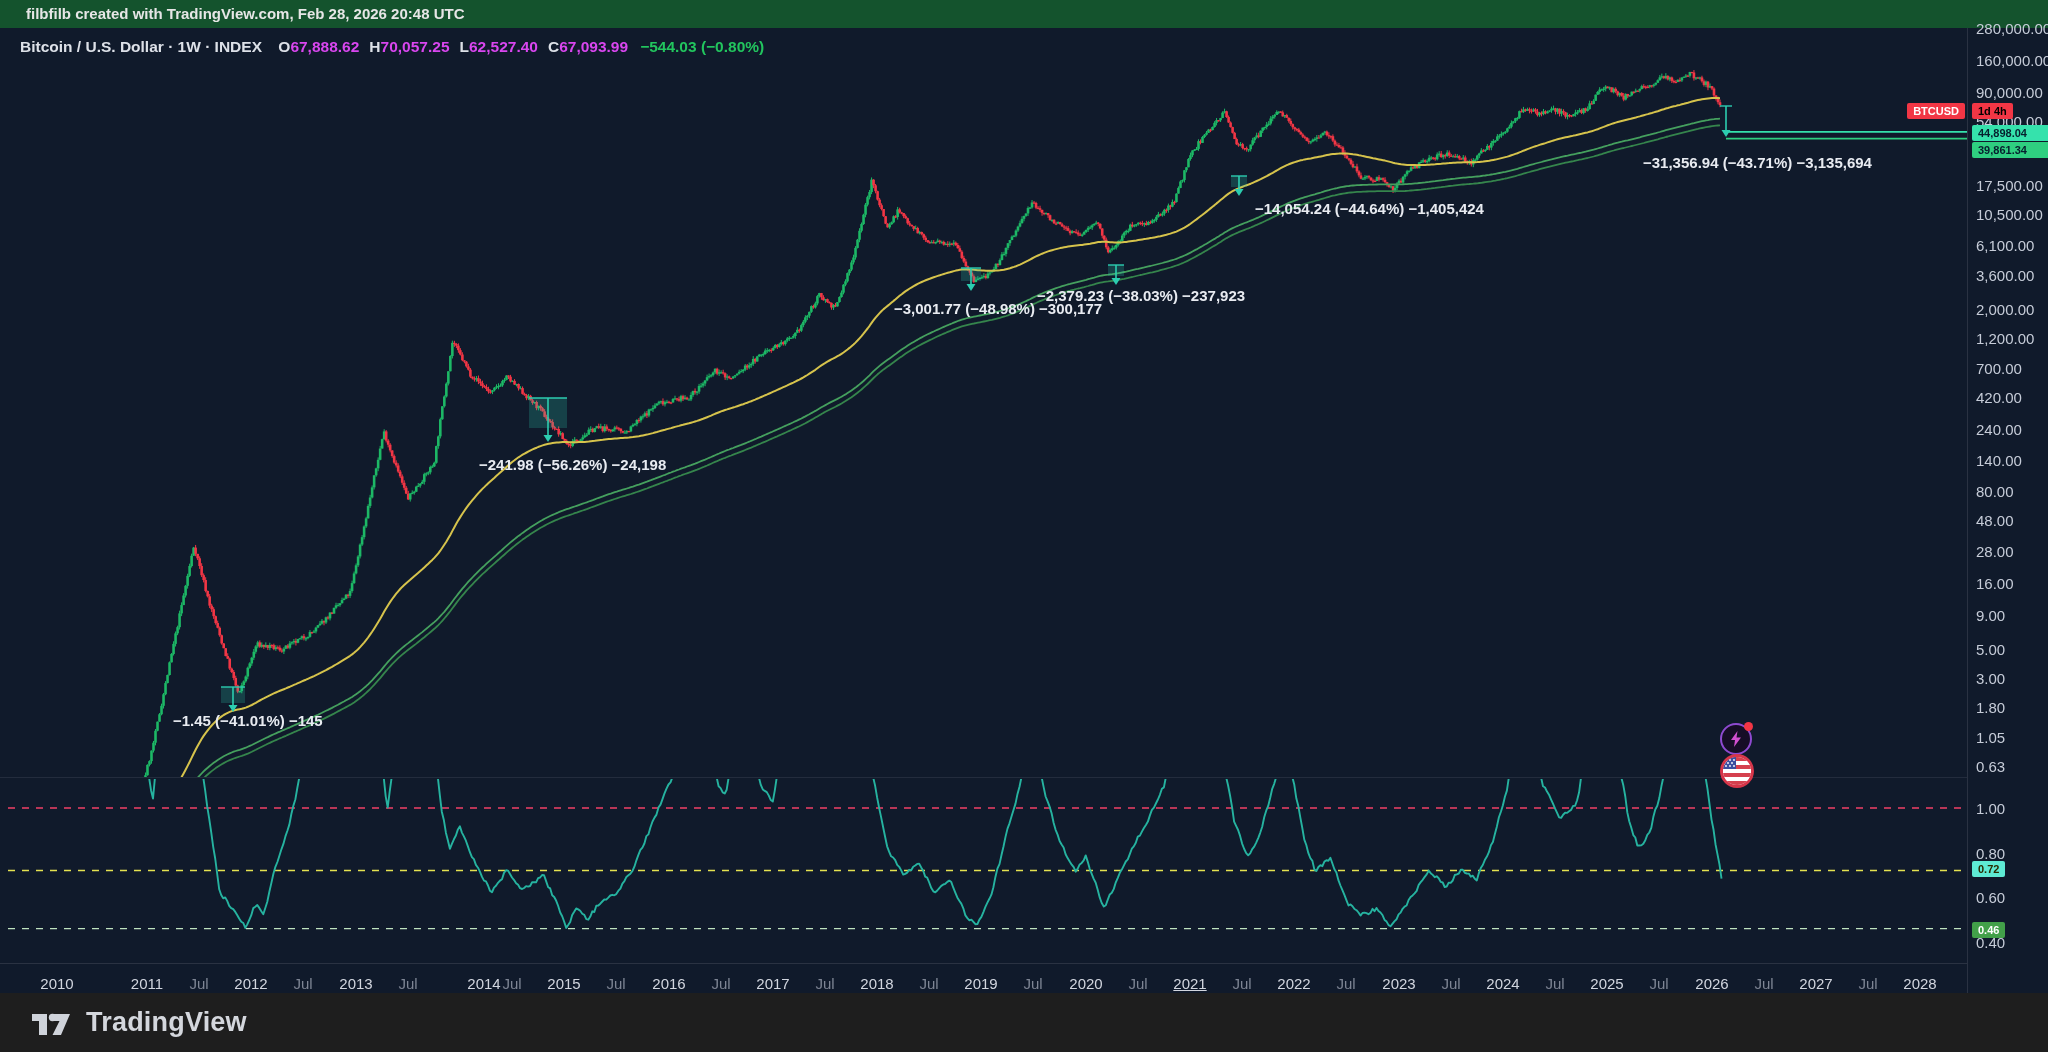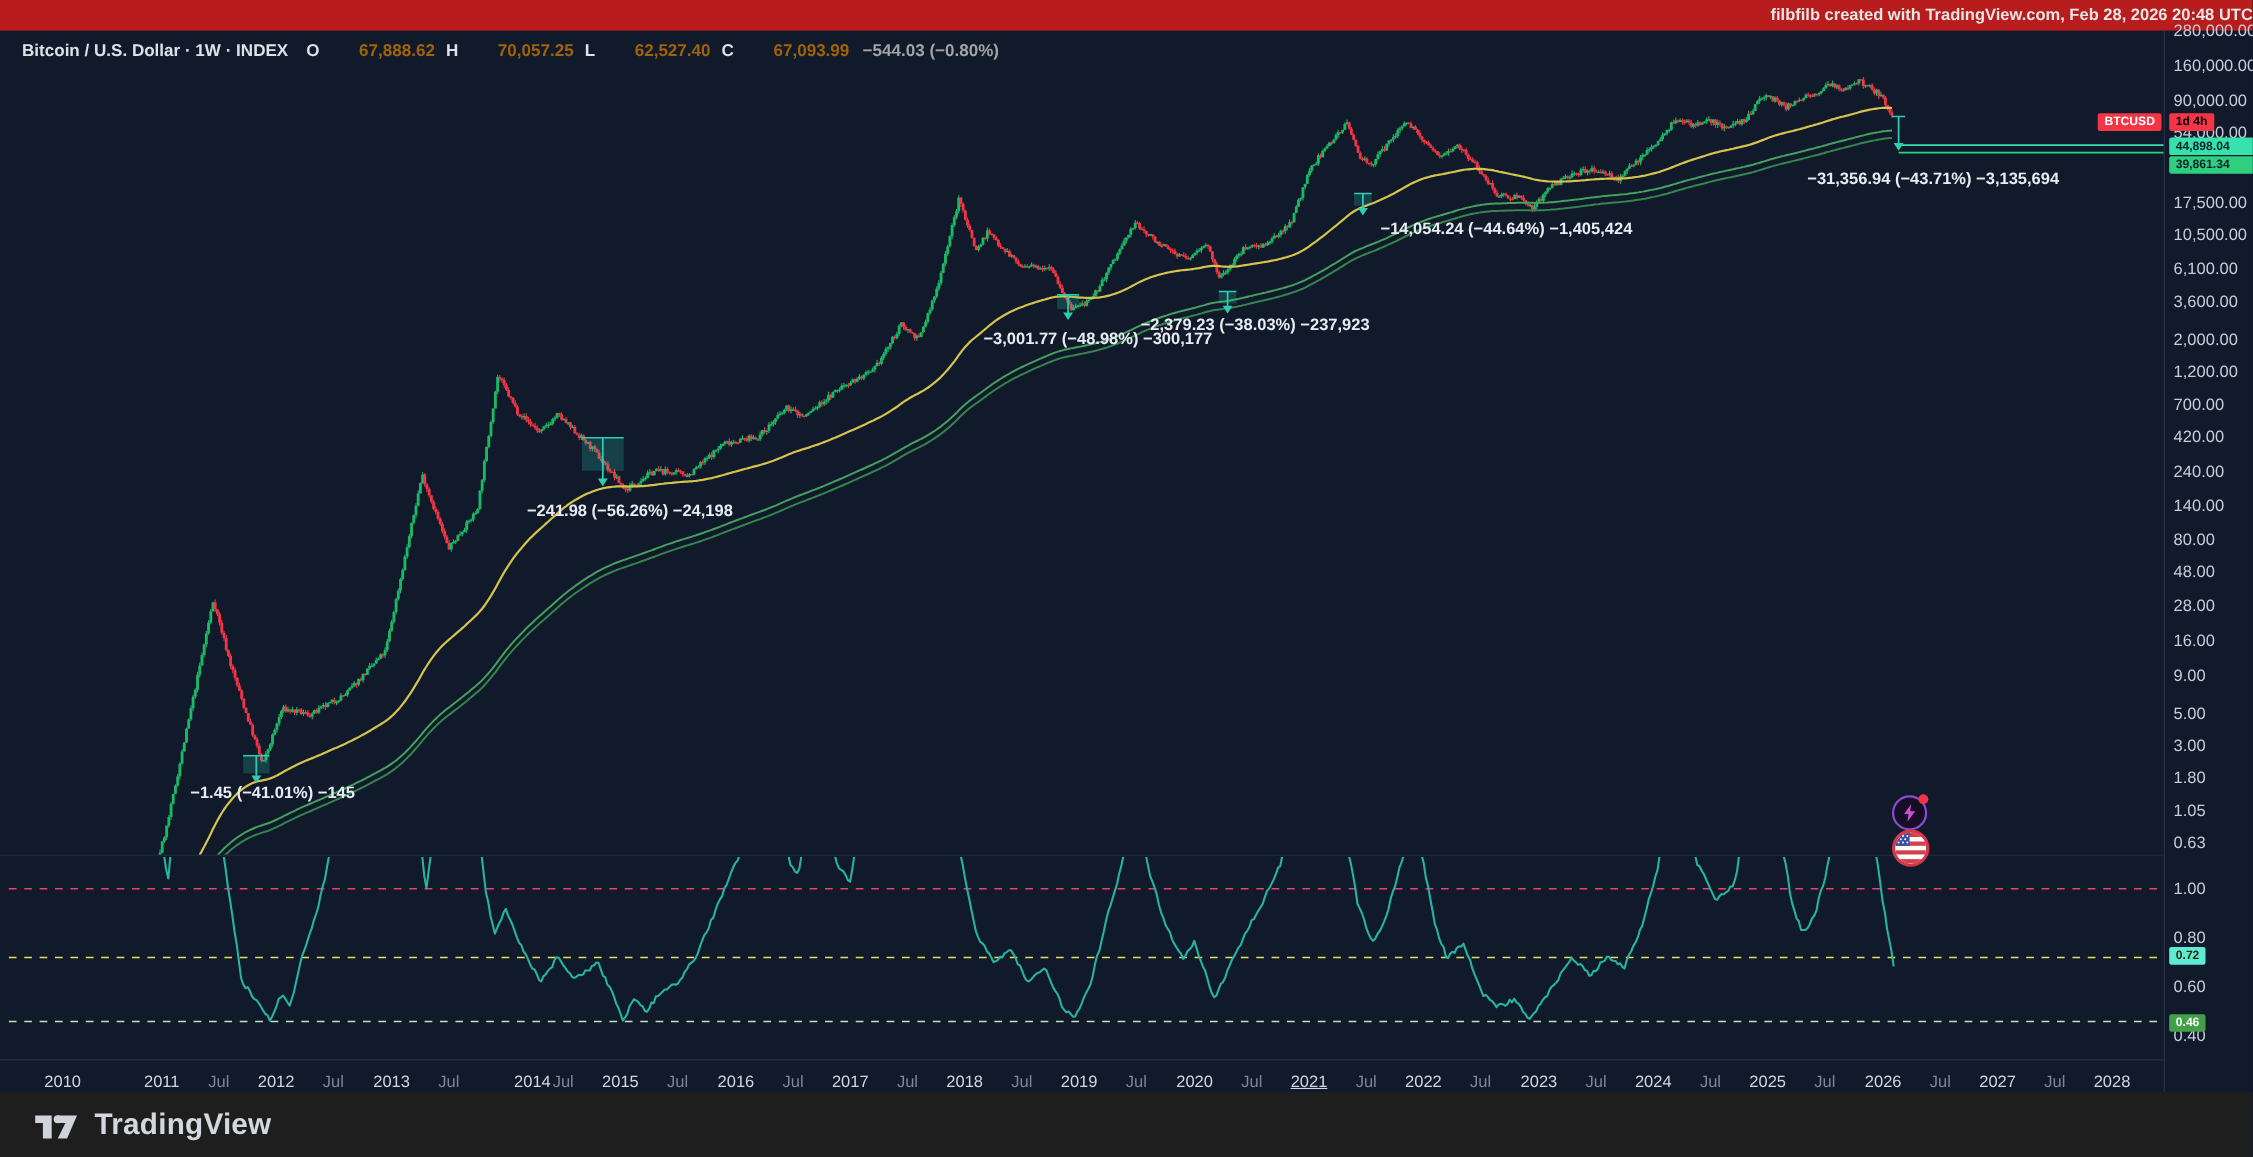--- a/index.html
+++ b/index.html
@@ -1,24 +1,24 @@
 <!DOCTYPE html>
 <html><head>
 <meta charset="utf-8">
 <style>
   html,body{margin:0;padding:0;background:#101a2b;}
   body{width:2048px;height:1052px;position:relative;overflow:hidden;
        font-family:"Liberation Sans",sans-serif;-webkit-font-smoothing:antialiased;}
-  .topbar{position:absolute;left:0;top:0;width:100%;height:28px;background:#b91c1c;
-          color:#e6e6e6;font-size:15px;font-weight:700;line-height:28px;padding-left:26px;box-sizing:border-box;text-align:right;}
+  .topbar{position:absolute;left:0;top:0;width:100%;height:28px;background:#14532d;
+          color:#e6e6e6;font-size:15px;font-weight:700;line-height:28px;padding-left:26px;box-sizing:border-box;}
   .chart-region{position:absolute;left:0;top:28px;width:2048px;height:965px;background:#101a2b;}
   .legend{position:absolute;left:20px;top:10px;font-size:15.5px;font-weight:600;color:#dde1e8;z-index:30;white-space:nowrap;}
-  .legend .val{color:#a16207;margin-right:10px;padding-left:36px;}
+  .legend .val{color:#d946ef;margin-right:10px;}
   .legend .lk{color:#dde1e8;margin-left:12px;}
-  .legend .chg{color:#a3a3a3;margin-left:2px;}
+  .legend .chg{color:#22c55e;margin-left:2px;}
   svg.plot{position:absolute;left:0;top:0;}
   .axis-border-v{position:absolute;left:1967px;top:0;width:1px;height:965px;background:#2a3242;}
   .timeaxis-border{position:absolute;left:0;top:935px;width:1968px;height:1px;background:#2a3242;}
   .panel-sep{position:absolute;left:0;top:749px;width:1967px;height:1px;background:#232c3d;}
   .pricelabel{position:absolute;left:1976px;transform:translateY(-50%);font-size:15px;color:#c6ccd8;white-space:nowrap;}
   .timelabel{position:absolute;top:947px;transform:translateX(-50%);font-size:15px;color:#7e8594;white-space:nowrap;}
   .timelabel.major{color:#d2d6df;}
   .tag{position:absolute;transform:translateY(-50%);font-size:11px;font-weight:700;
        padding:2px 6px;border-radius:2px;white-space:nowrap;z-index:20;}
   .anno{position:absolute;font-size:15px;font-weight:700;color:#e8ebf1;white-space:nowrap;z-index:10;}

